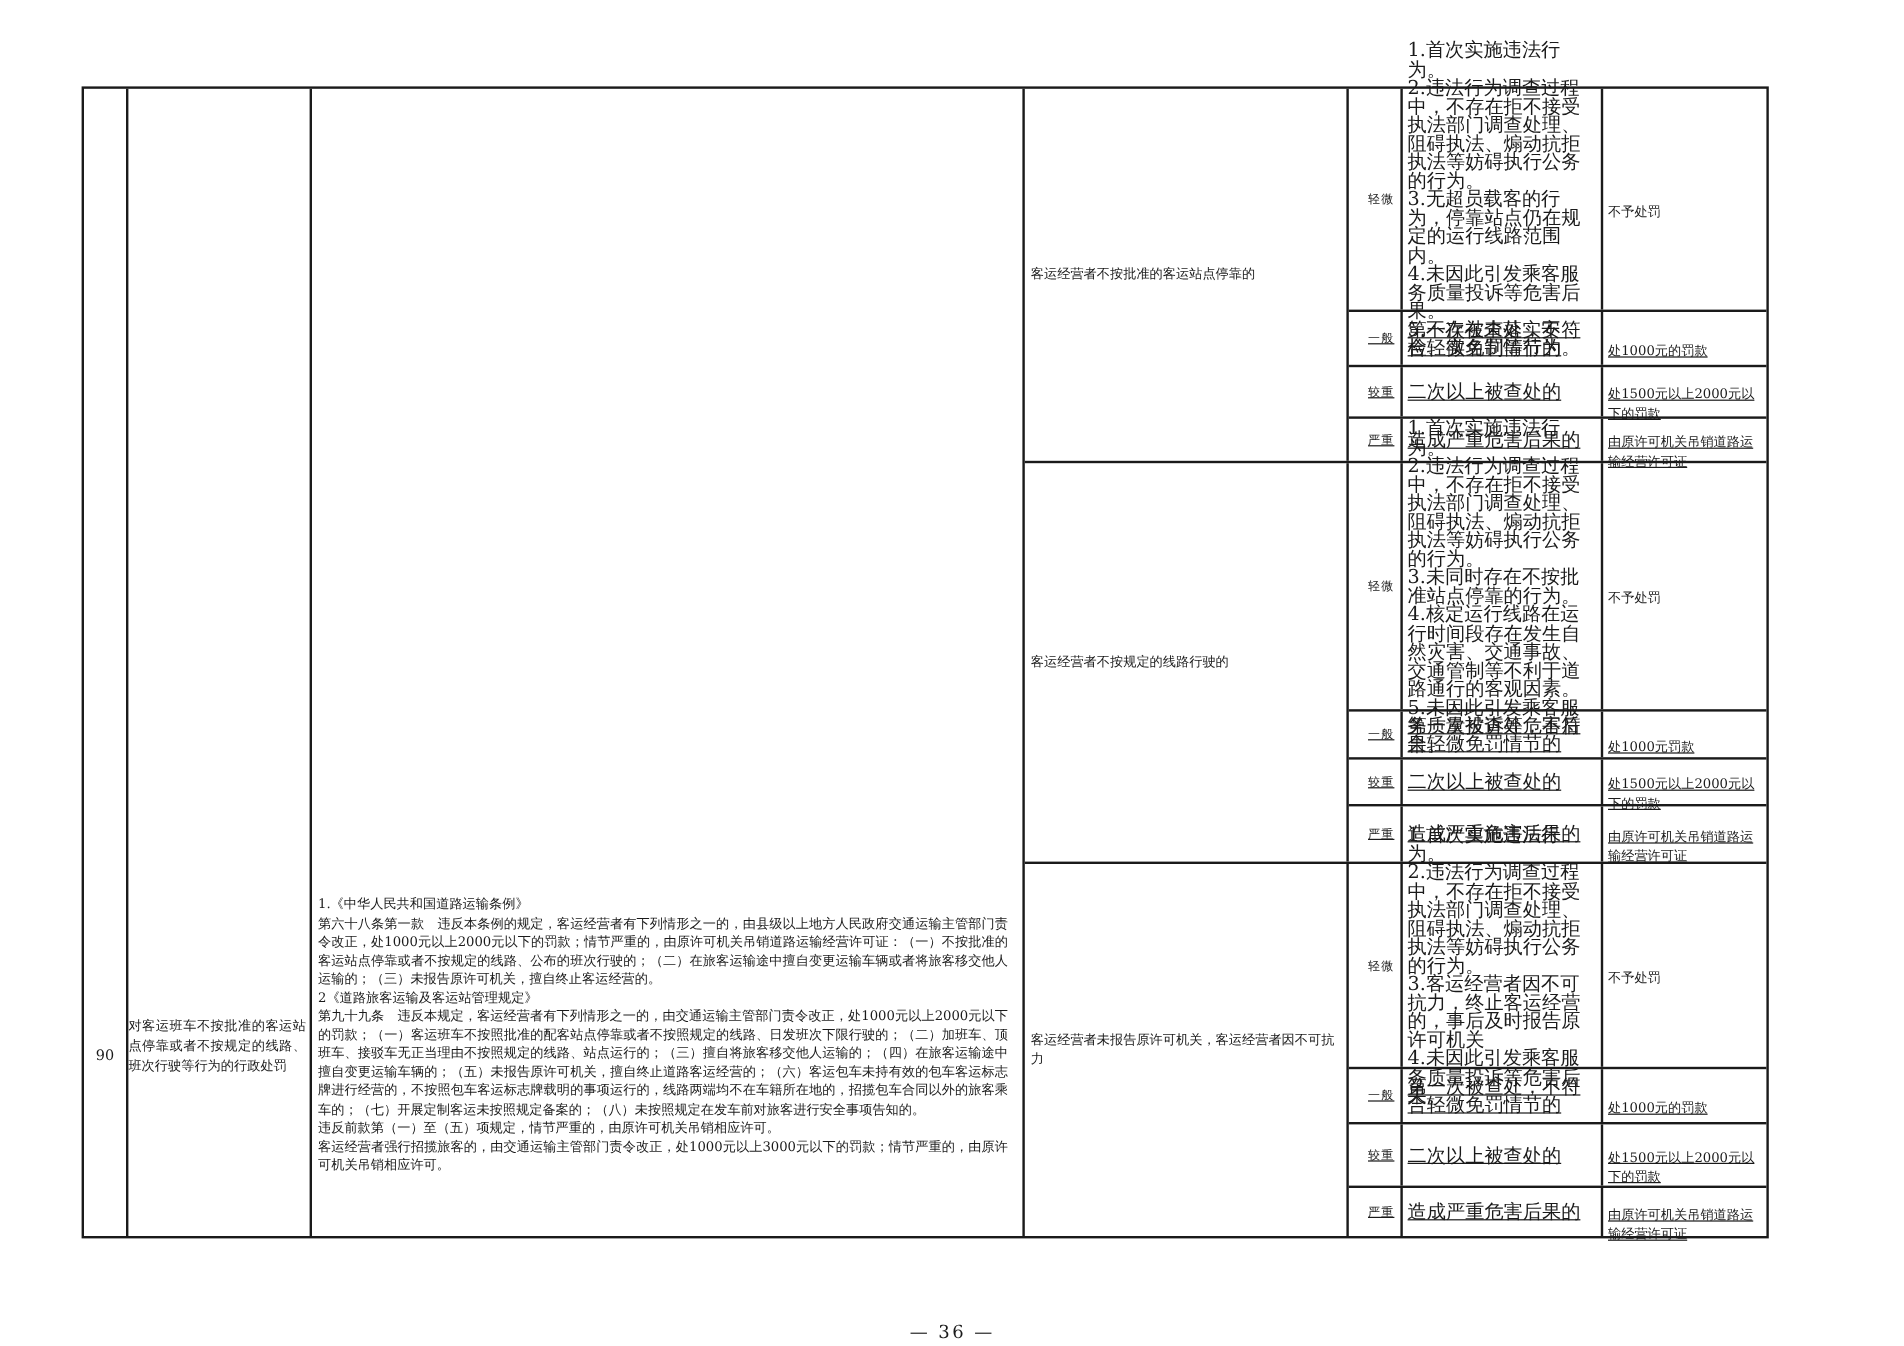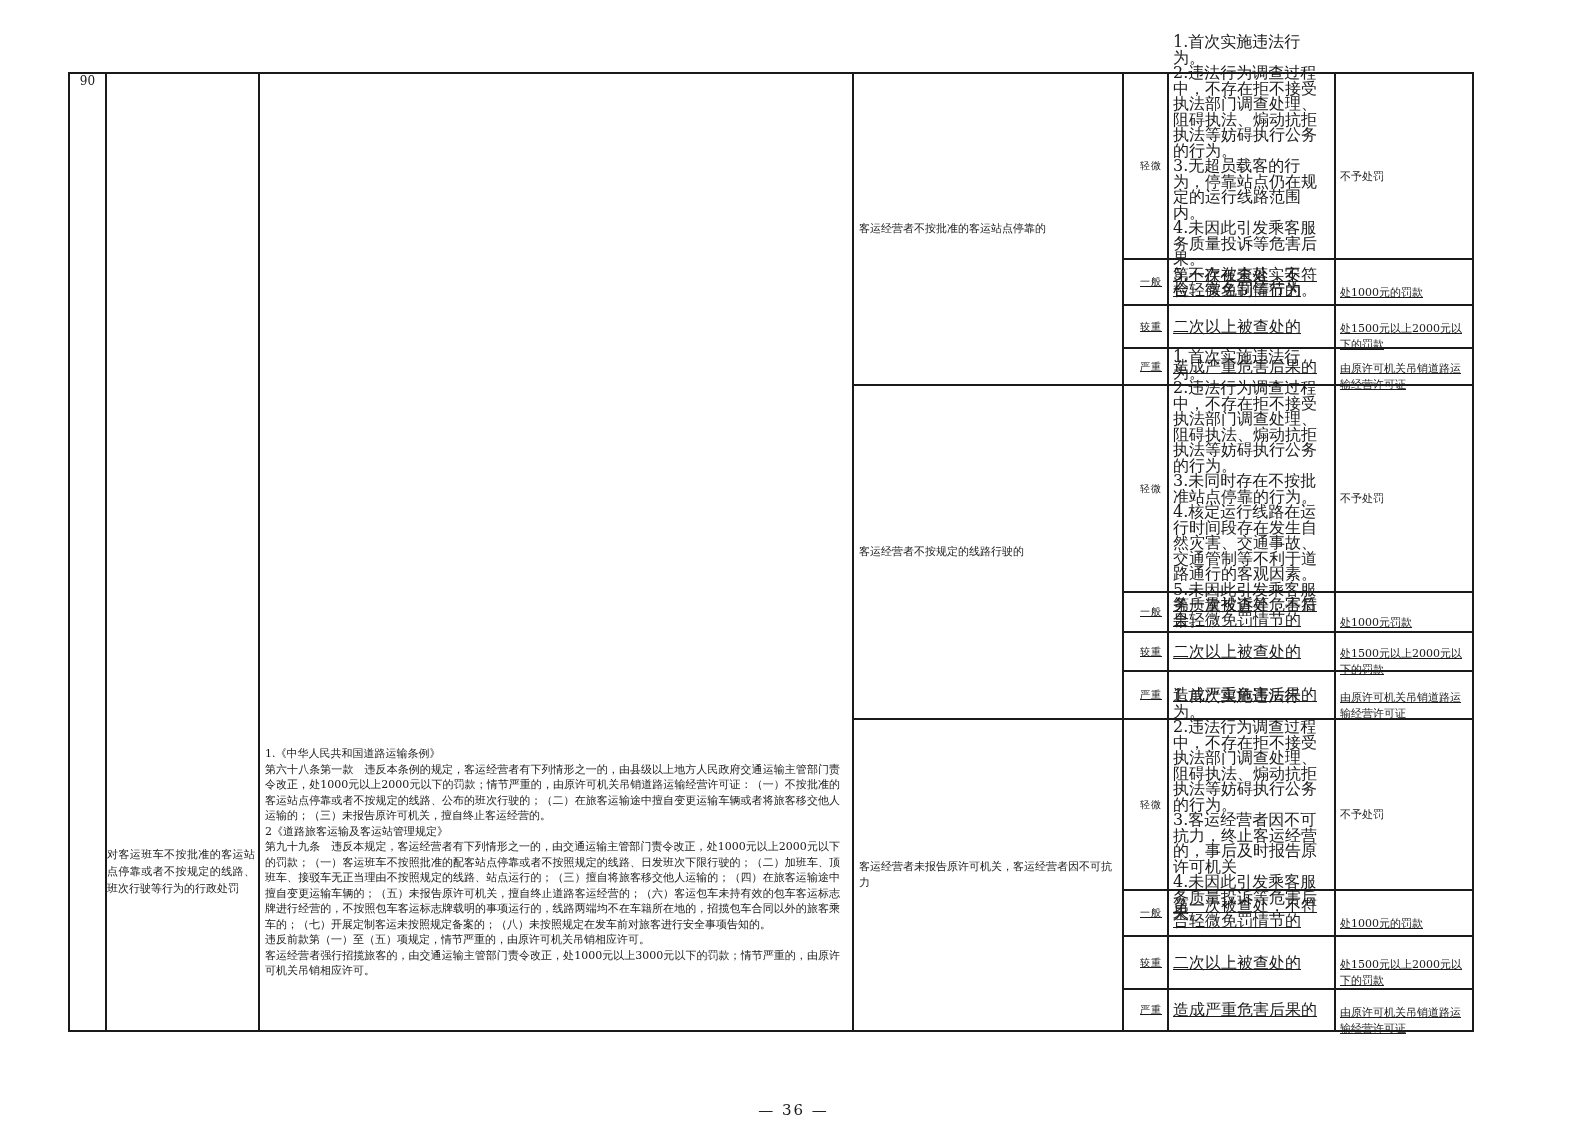--- a/index.html
+++ b/index.html
@@ -13,21 +13,21 @@
   .tbl{
     position:absolute;left:68px;top:72px;
     width:1406px;
     display:flex;
     border:2px solid #1a1a1a;
     box-sizing:border-box;
     background:#ffffff;
   }
   .tbl *{box-sizing:border-box;}
   .c{flex-shrink:0;}
-  .c-seq{width:37px;border-right:2px solid #1a1a1a;text-align:center;font-size:12px;}
+  .c-seq{width:37px;border-right:2px solid #1a1a1a;text-align:center;padding-top:798px;font-size:12px;}
   .c-item{width:153px;border-right:2px solid #1a1a1a;padding:772px 3px 0 0;font-size:11px;line-height:17px;text-align:justify;}
   .c-basis{width:594px;border-right:2px solid #1a1a1a;padding:672px 12px 0 5px;font-size:11px;line-height:15.5px;}
   .basis-txt{white-space:pre-line;text-align:justify;}
   .c-right{width:618px;display:flex;flex-direction:column;}
   .block{display:flex;}
   .block + .block{border-top:2px solid #1a1a1a;}
   .scen{
     width:270px;border-right:2px solid #1a1a1a;
     display:flex;align-items:center;
     padding:2px 4px 2px 5px;

